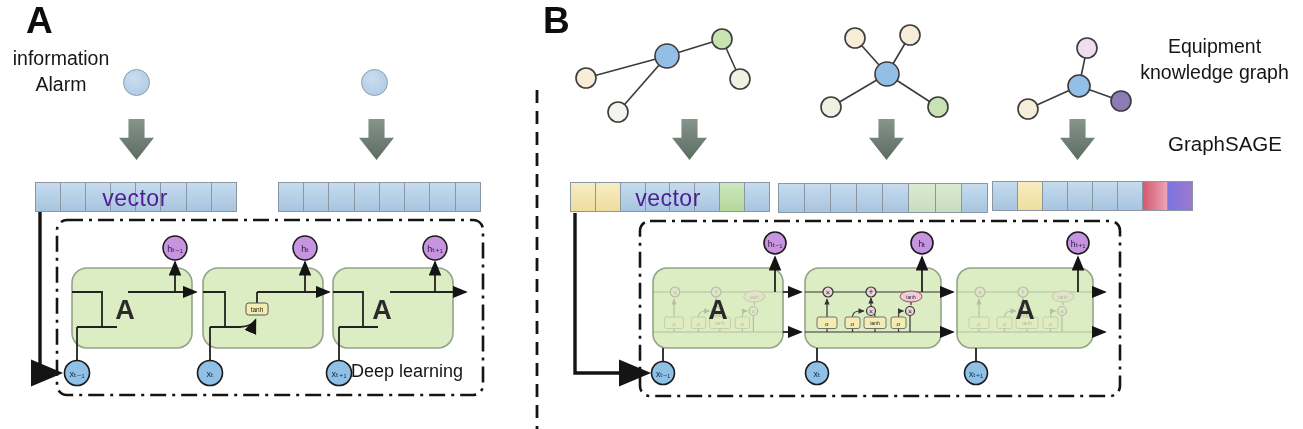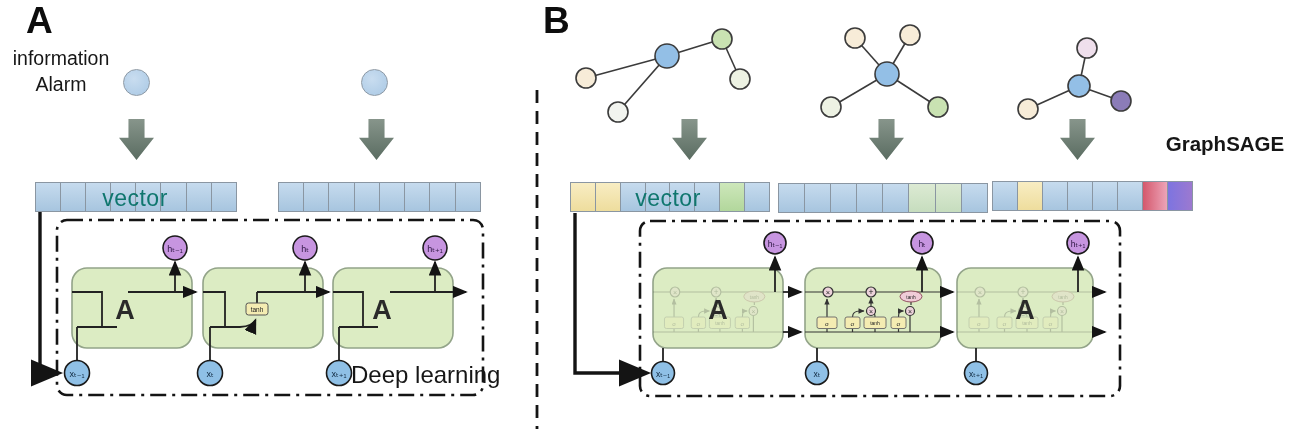--- a/index.html
+++ b/index.html
@@ -7,21 +7,21 @@
     position:relative;width:1303px;height:429px;background:#ffffff;overflow:hidden;
     font-family:"Liberation Sans","DejaVu Sans",sans-serif;color:#161616;
   }
   #main-svg{position:absolute;left:0;top:0;}
   .abs{position:absolute;}
   .panel-letter{font-size:37px;font-weight:800;line-height:1;color:#0d0d0d;}
   .caption{text-align:center;line-height:1.32;}
   .vbar{position:absolute;display:flex;height:30px;}
   .vcell{flex:1;border:1.3px solid #8a96a2;}
   .vcell + .vcell{margin-left:-1.3px;}
-  .vlabel{position:absolute;font-size:23px;font-weight:500;color:#0f766e;letter-spacing:.5px;}
+  .vlabel{position:absolute;font-size:23px;font-weight:500;color:#4c1d95;letter-spacing:.5px;}
   .down-arrow{
     position:absolute;width:35px;height:41px;
     background:linear-gradient(180deg,#87958b,#5a6c61);
     clip-path:polygon(27% 0,73% 0,73% 46%,100% 46%,50% 100%,0 46%,27% 46%);
   }
   .node-circle{
     position:absolute;width:27px;height:27px;border-radius:50%;
     background:radial-gradient(circle at 40% 35%,#c9ddf0,#a9c8e4);
     border:1.6px solid #8d99a5;box-sizing:border-box;
   }
@@ -206,21 +206,21 @@
       <div class="vcell" style="background: linear-gradient(rgb(198, 219, 238), rgb(167, 197, 223));"></div>
       <div class="vcell" style="background: linear-gradient(rgb(198, 219, 238), rgb(167, 197, 223));"></div>
       <div class="vcell" style="background: linear-gradient(rgb(198, 219, 238), rgb(167, 197, 223));"></div>
       <div class="vcell" style="background: linear-gradient(rgb(198, 219, 238), rgb(167, 197, 223));"></div>
       <div class="vcell" style="background: linear-gradient(rgb(198, 219, 238), rgb(167, 197, 223));"></div>
       <div class="vcell" style="background: linear-gradient(rgb(198, 219, 238), rgb(167, 197, 223));"></div>
       <div class="vcell" style="background: linear-gradient(rgb(198, 219, 238), rgb(167, 197, 223));"></div>
       <div class="vcell" style="background: linear-gradient(rgb(198, 219, 238), rgb(167, 197, 223));"></div>
     </div>
 
-  <div class="abs" style="left:351px;top:361px;font-size:24px;">Deep learning</div>
+  <div class="abs" style="left:351px;top:361px;font-size:18px;">Deep learning</div>
 
   <div class="abs panel-letter" style="left:543px;top:2px;">B</div>
 
   <svg class="graph-svg" style="left:560px;top:18px;" width="200" height="110">
       <line x1="26" y1="60" x2="107" y2="38" stroke="#3b3b3b" stroke-width="1.6"></line>
       <line x1="107" y1="38" x2="162" y2="21" stroke="#3b3b3b" stroke-width="1.6"></line>
       <line x1="162" y1="21" x2="180" y2="61" stroke="#3b3b3b" stroke-width="1.6"></line>
       <line x1="107" y1="38" x2="58" y2="94" stroke="#3b3b3b" stroke-width="1.6"></line>
       <circle cx="26" cy="60" r="10" fill="#f7ecd8" stroke="#3b3b3b" stroke-width="1.6"></circle>
       <circle cx="107" cy="38" r="12" fill="#93bfe6" stroke="#3b3b3b" stroke-width="1.6"></circle>
@@ -242,21 +242,25 @@
   <svg class="graph-svg" style="left:1005px;top:33px;" width="135" height="90">
       <line x1="74" y1="53" x2="82" y2="15" stroke="#3b3b3b" stroke-width="1.6"></line>
       <line x1="74" y1="53" x2="23" y2="76" stroke="#3b3b3b" stroke-width="1.6"></line>
       <line x1="74" y1="53" x2="116" y2="68" stroke="#3b3b3b" stroke-width="1.6"></line>
       <circle cx="74" cy="53" r="11" fill="#93bfe6" stroke="#3b3b3b" stroke-width="1.6"></circle>
       <circle cx="82" cy="15" r="10" fill="#efdfec" stroke="#3b3b3b" stroke-width="1.6"></circle>
       <circle cx="23" cy="76" r="10" fill="#f7ecd8" stroke="#3b3b3b" stroke-width="1.6"></circle>
       <circle cx="116" cy="68" r="10" fill="#8b7cb8" stroke="#3b3b3b" stroke-width="1.6"></circle>
     </svg>
 
-  <div class="abs caption" style="left:1150px;top:130px;width:150px;font-size:20.5px;font-weight:bold;">GraphSAGE</div>
+  <div class="abs caption" style="left:1126px;top:34px;width:177px;font-size:19.5px;">
+    <div>Equipment</div>
+    <div>knowledge graph</div>
+  </div>
+  <div class="abs caption" style="left:1150px;top:130px;width:150px;font-size:20.5px;">GraphSAGE</div>
 
   <div class="down-arrow" style="left:672px;top:119px;"></div>
   <div class="down-arrow" style="left:869px;top:119px;"></div>
   <div class="down-arrow" style="left:1060px;top:119px;"></div>
 
   <div class="vbar" style="left:570px;top:182px;width:200px;">
       <div class="vcell" style="background: linear-gradient(rgb(248, 237, 195), rgb(238, 221, 157));"></div>
       <div class="vcell" style="background: linear-gradient(rgb(248, 237, 195), rgb(238, 221, 157));"></div>
       <div class="vcell" style="background: linear-gradient(rgb(198, 219, 238), rgb(167, 197, 223));"></div>
       <div class="vcell" style="background: linear-gradient(rgb(198, 219, 238), rgb(167, 197, 223));"></div>

